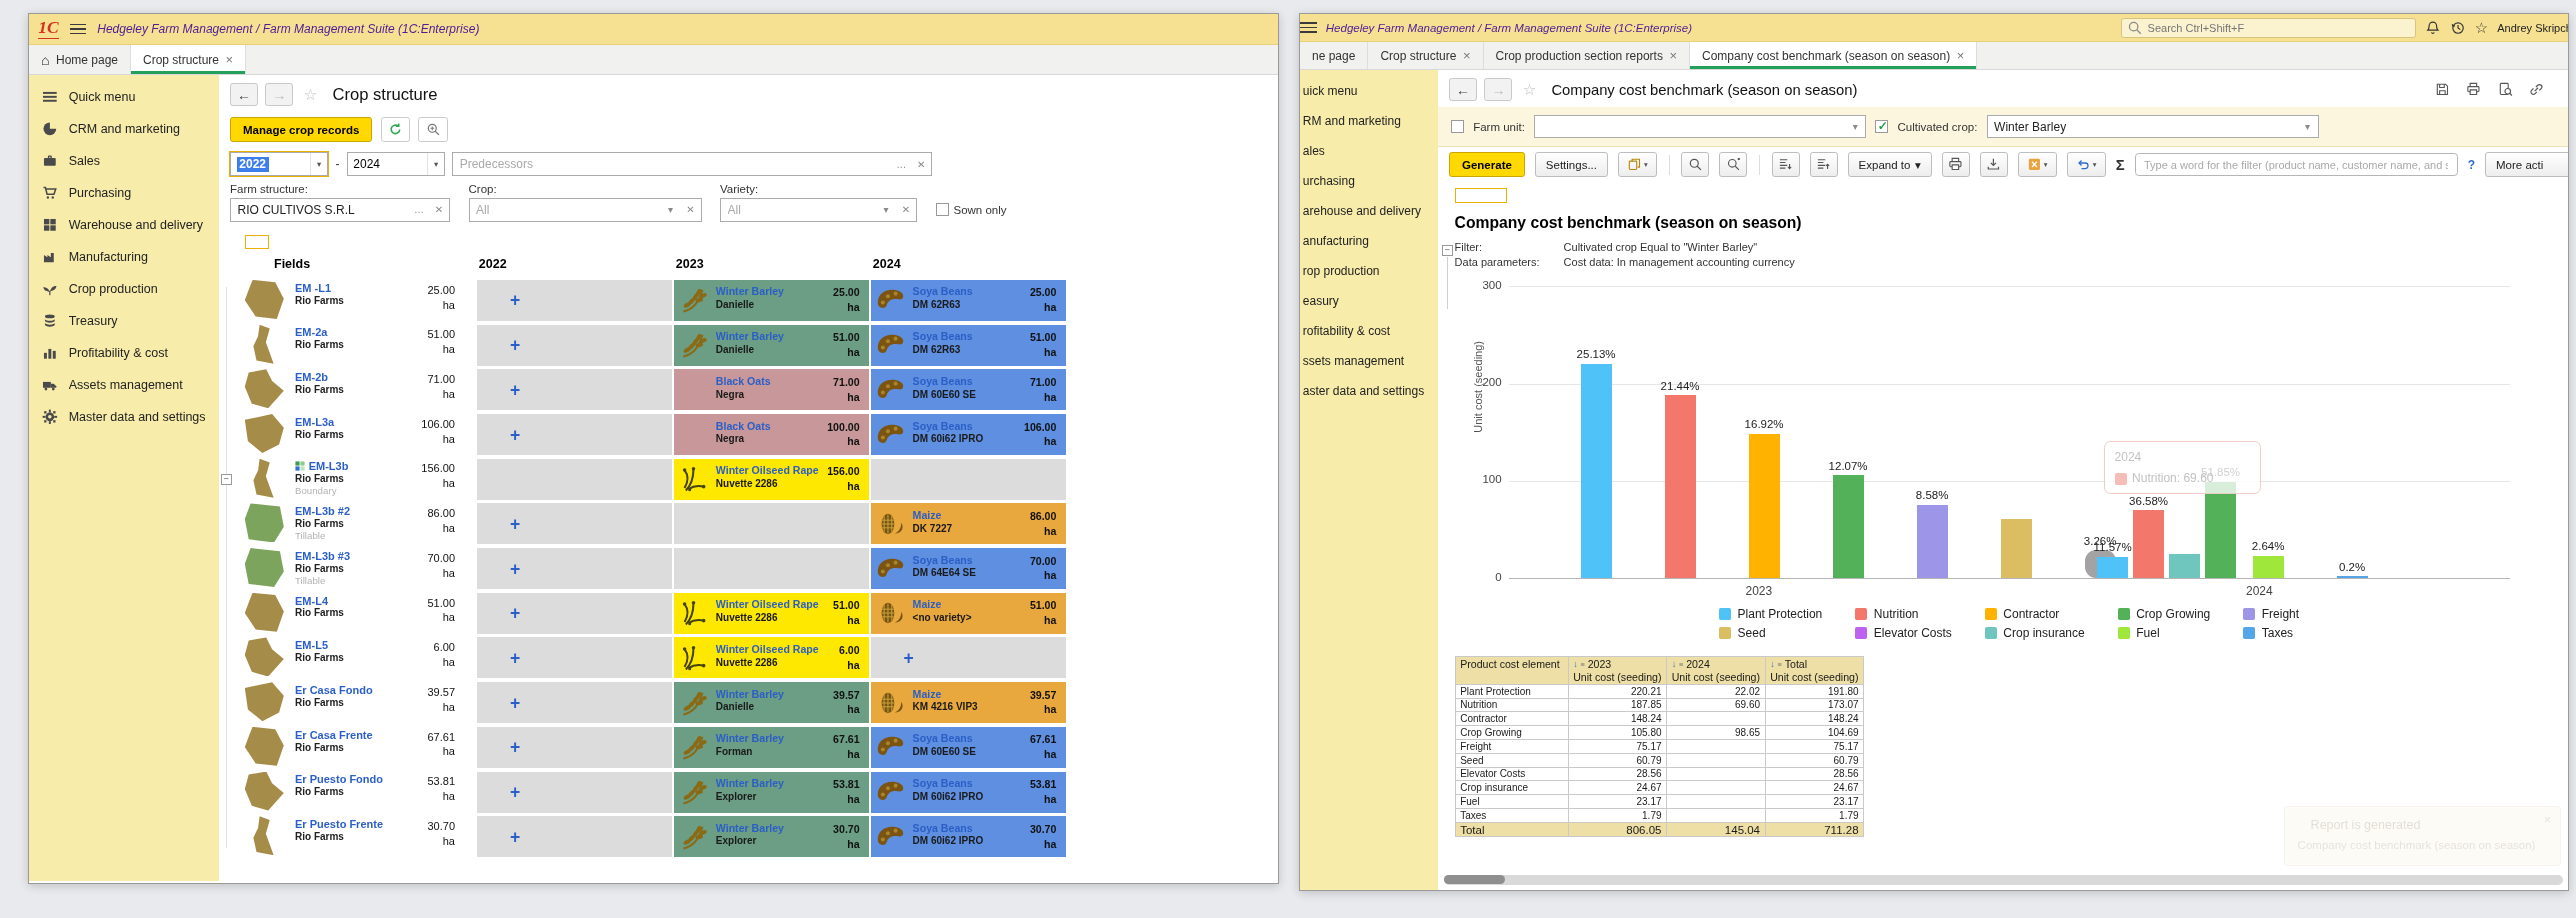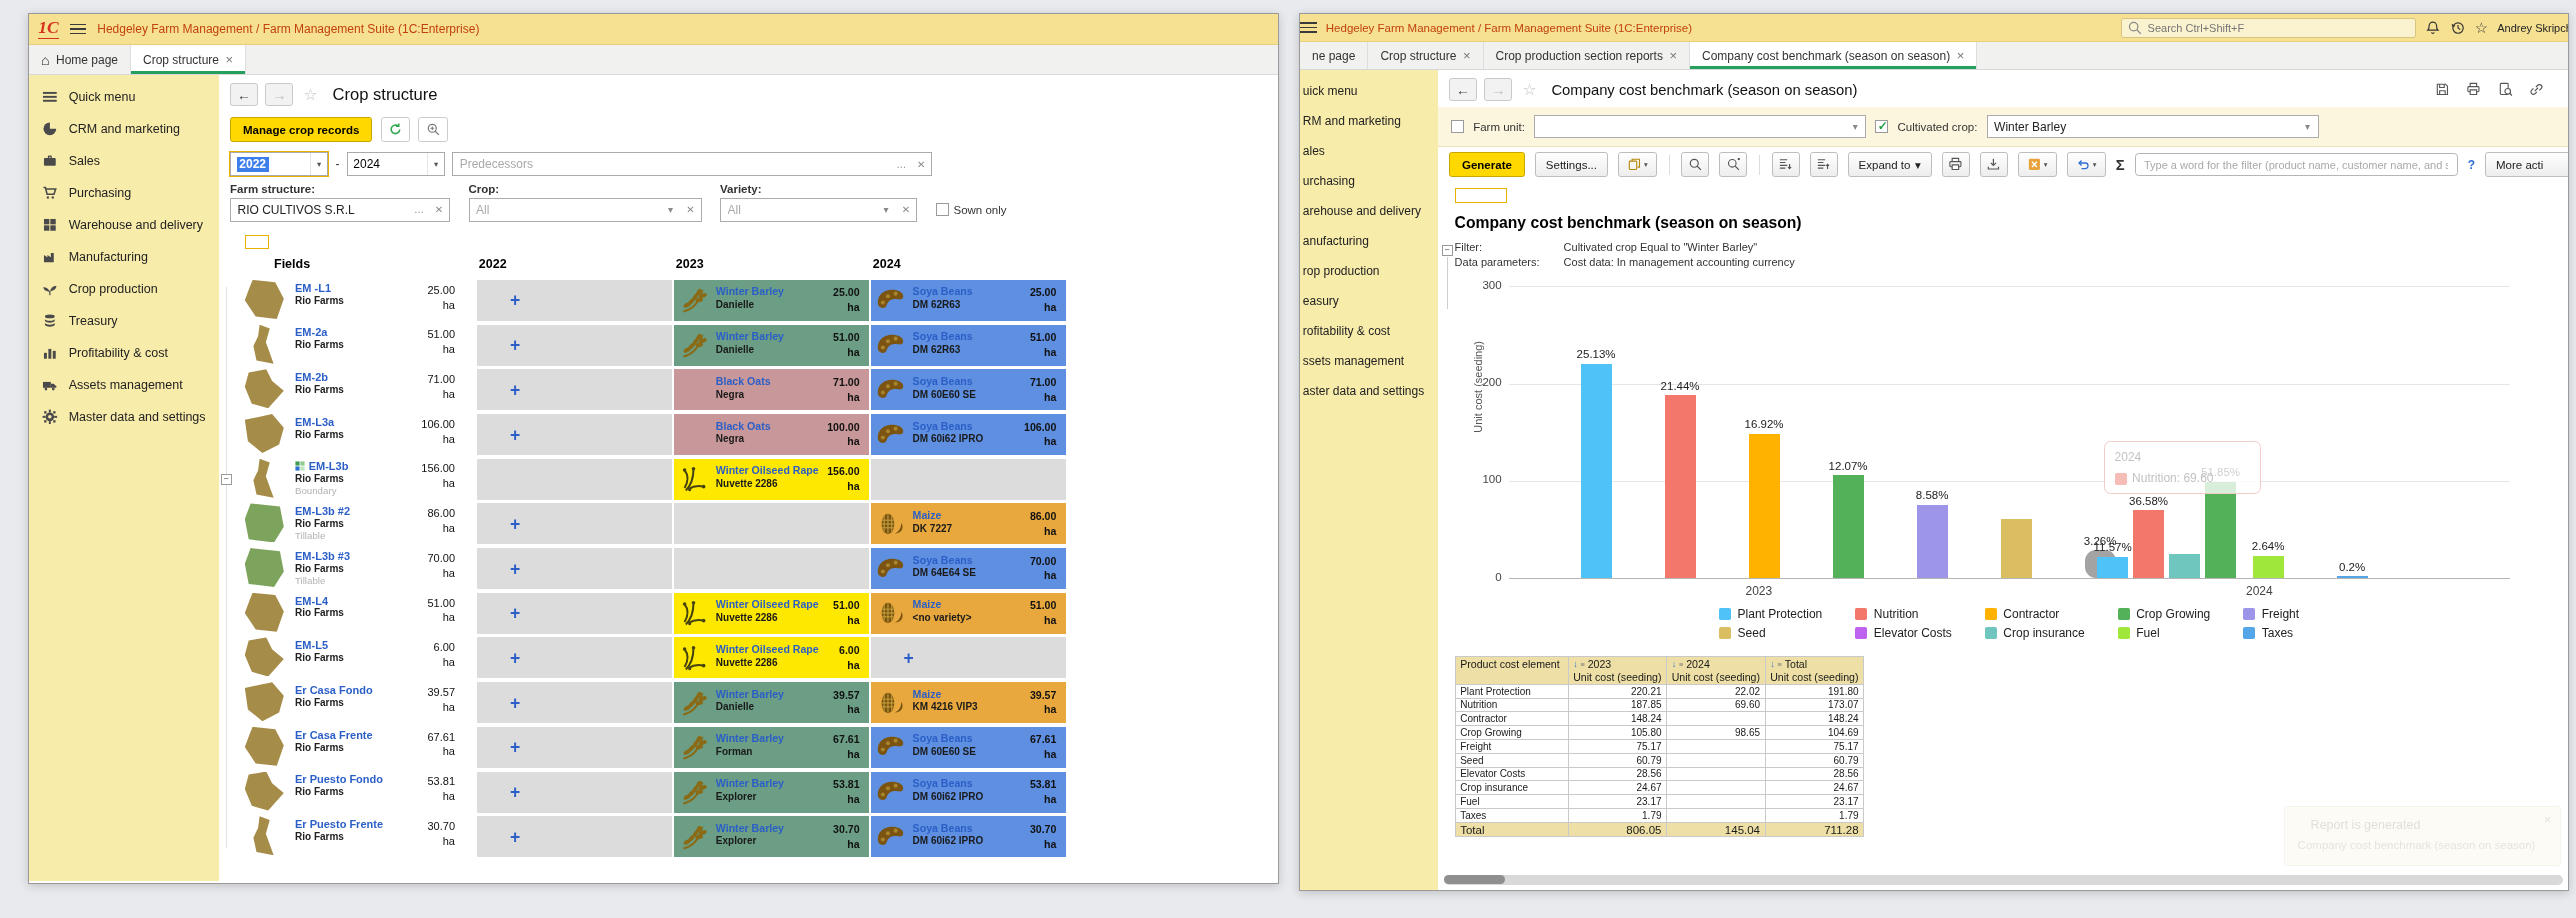--- a/index.html
+++ b/index.html
@@ -7,21 +7,21 @@
 .stage{width:2576px;height:919px;position:relative;overflow:hidden;background:#E8EAEE;}
 .win{position:absolute;background:#fff;border:0.9px solid #9a9a9a;box-shadow:0 1.8px 9.2px rgba(0,0,0,.18);}
 .left-win{left:28px;top:13px;width:1251px;height:871px;}
 .right-win{left:1299px;top:13px;width:1270px;height:878px;overflow:hidden;}
 .titlebar{height:31px;background:#F6E193;display:flex;align-items:center;padding:0 9.2px;gap:11px;border-bottom:0.9px solid #E6D07A;}
 .right-win .titlebar{height:28px;gap:9.2px;}
 .logo1c{color:#D6301E;font-weight:bold;font-style:italic;font-size:17.5px;font-family:"Liberation Serif",serif;border-bottom:1.8px solid #D6301E;line-height:1;padding-bottom:0.9px;}
 .burger{display:inline-flex;flex-direction:column;gap:2.8px;width:16.6px;cursor:pointer;flex:none;}
 .burger i{height:1.8px;background:#3a3a3a;display:block;}
 .right-win .burger{margin-left:-9.2px;}
-.wtitle{font-size:12px;color:#c2410c;white-space:nowrap;}
+.wtitle{font-size:12px;color:#4c1d95;white-space:nowrap;font-style:italic;}
 .right-win .wtitle{font-size:11.5px;}
 .searchbox{margin-left:auto;width:295px;height:20px;background:#FBF3CF;border:0.9px solid #D8C47E;border-radius:2.8px;display:flex;align-items:center;padding:0 5.5px;gap:4.6px;flex:none;}
 .searchbox input{border:none;outline:none;background:transparent;font-size:11px;color:#555;width:100%;font-family:inherit;}
 .tbico{width:15.7px;height:15.7px;flex:none;cursor:pointer;}
 .tbstar{font-size:14.8px;color:#333;cursor:pointer;}
 .user{font-size:11px;color:#222;white-space:nowrap;margin-right:-13px;}
 .tabbar{height:30px;background:#F1F1F0;border-bottom:0.9px solid #D8D8D8;display:flex;align-items:stretch;}
 .right-win .tabbar{height:28px;}
 .tab{display:flex;align-items:center;gap:6.5px;padding:0 12px;font-size:12px;color:#333;border-right:0.9px solid #DDD;position:relative;cursor:pointer;white-space:nowrap;}
 .tab.active{background:#fff;}
@@ -56,21 +56,21 @@
 .selblue{background:#3D7EEB;color:#fff;padding:0.9px 2.8px;font-weight:bold;}
 .dd{width:16.6px;height:100%;display:inline-flex;align-items:center;justify-content:center;color:#555;border-left:0.9px solid #E4E4E4;font-size:8.3px;cursor:pointer;}
 .dash{font-size:12px;color:#333;}
 .inputwrap{display:inline-flex;align-items:center;border:0.9px solid #ABABAB;height:24px;background:#fff;}
 .inputwrap input{border:none;outline:none;flex:1;height:100%;padding:0 6.5px;font-size:12px;font-family:inherit;color:#222;min-width:0;background:transparent;}
 .inputwrap input::placeholder{color:#A9A9A9;}
 input.ph{color:#A9A9A9;}
 .inputwrap.pred{width:480px;}
 .inbtn{width:20px;height:100%;display:inline-flex;align-items:center;justify-content:center;color:#8a8a8a;font-size:10px;cursor:pointer;}
 .frow2{display:flex;align-items:flex-end;gap:18.5px;padding:1.8px 11px 8.3px;}
-.fcol label{display:block;font-size:11.5px;color:#333;margin-bottom:2.8px;font-weight:bold;}
+.fcol label{display:block;font-size:11.5px;color:#333;margin-bottom:2.8px;}
 .inputwrap.fs{width:220px;}
 .inputwrap.cr{width:233px;}
 .inputwrap.vr{width:197px;}
 .cbwrap{display:inline-flex;align-items:center;gap:5px;font-size:11.5px;color:#333;margin-bottom:5.5px;cursor:pointer;}
 .cb{width:13px;height:13px;border:0.9px solid #9a9a9a;background:#fff;display:inline-block;flex:none;position:relative;}
 .cb.checked::after{content:"✓";position:absolute;left:0;top:-1.8px;width:13px;text-align:center;color:#1E9E40;font-size:12px;font-weight:bold;}
 .gridwrap{position:relative;padding:3.7px 0 0 24px;margin-top:1.8px;}
 .gridwrap::before{content:"";position:absolute;left:7.4px;top:55px;bottom:9.2px;width:0.9px;background:#E2E2E2;}
 .selmark{width:24px;height:14px;border:1.8px solid #E9B200;margin-left:1.8px;}
 .ghead{display:flex;margin:7.4px 0 9.2px;}

